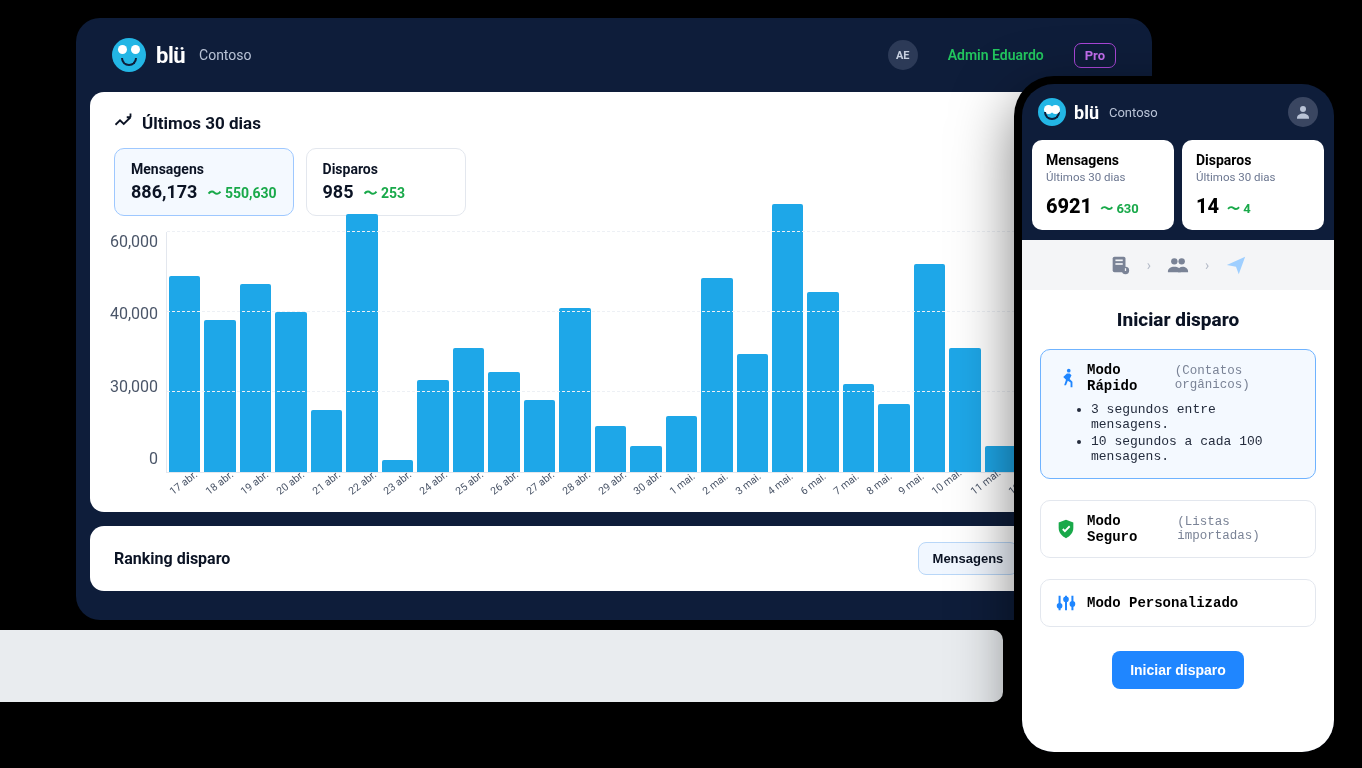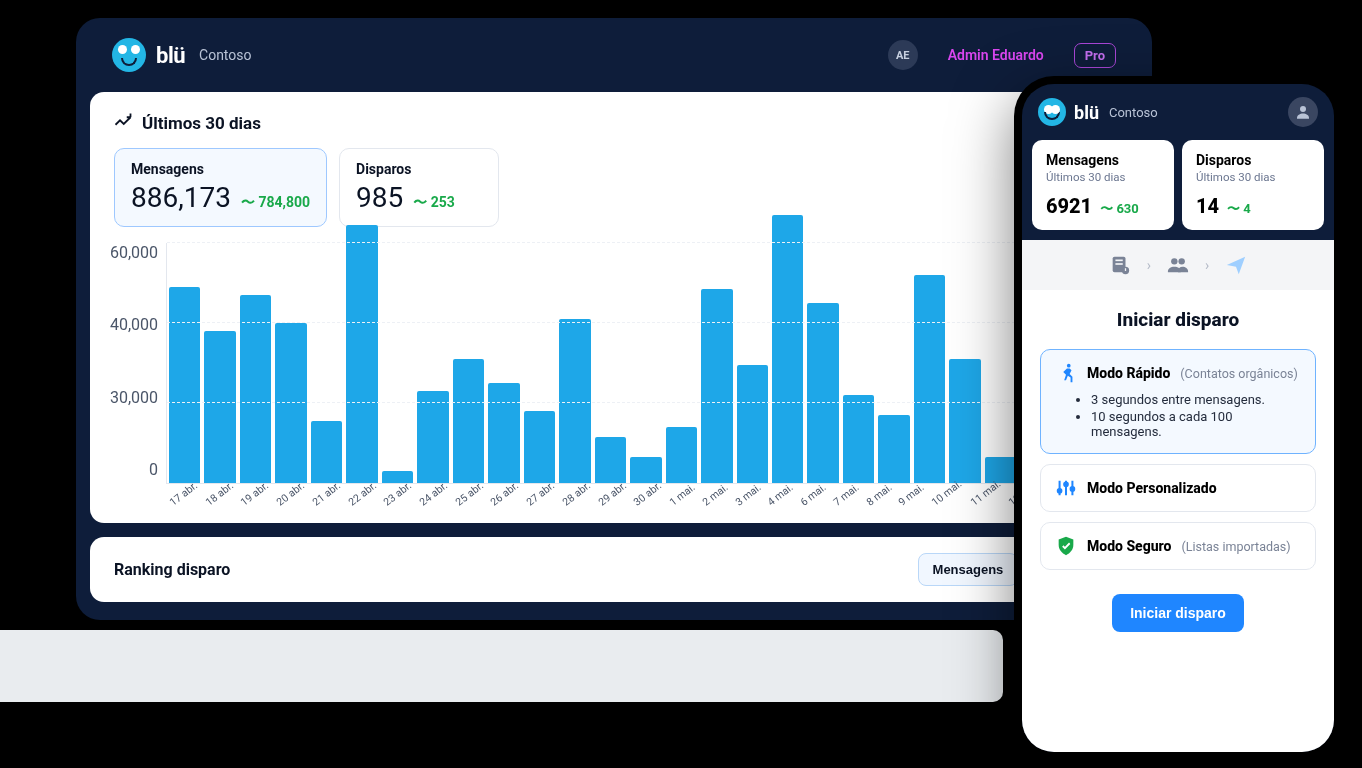--- a/index.html
+++ b/index.html
@@ -29,41 +29,41 @@
   }
   .logo-eyes::before, .logo-eyes::after{
     content:""; position:absolute; top:7px; width:9px; height:9px; border-radius:50%; background:#fff;
   }
   .logo-eyes::before{ left:6px; } .logo-eyes::after{ right:6px; }
   .logo-mouth { position:absolute; bottom:6px; left:50%; transform:translateX(-50%); width:16px; height:8px; border:2px solid #0e1d3a; border-top:none; border-radius:0 0 12px 12px; }
   .logo-text { font-weight:700; font-size:22px; letter-spacing:-0.5px; }
   .org-name { color:#b9c3d6; font-size:14px; margin-left:14px; }
   .d-header-right { margin-left:auto; display:flex; align-items:center; gap:30px; }
   .avatar-chip { width:30px; height:30px; border-radius:50%; background:#2c3a57; color:#c7d0e0; font-size:11px; font-weight:700; display:flex; align-items:center; justify-content:center; }
-  .user-name { color:#d946ef; font-size:14px; font-weight:600; }
+  .user-name { color:#22c55e; font-size:14px; font-weight:600; }
   .pro-badge { border:1.5px solid #a846d6; color:#c56ff0; font-weight:700; font-size:13px; padding:4px 10px; border-radius:7px; }
   
   .d-body { padding: 0 0 0 0; }
   .card {
     background:#fff; border-radius:14px; margin:0 14px 14px 14px;
     padding: 20px 24px;
     color:#0b1324;
   }
   .card-title-row { display:flex; align-items:center; gap:10px; margin-bottom:14px; }
   .card-title { font-size:17px; font-weight:700; }
   .trend-icon { font-size:16px; }
   
   .stat-cards { display:flex; gap:12px; margin-bottom:16px; }
   .stat-card {
     border:1.5px solid #e3e7ee; border-radius:10px; padding:12px 16px; min-width:160px;
   }
   .stat-card.selected { border-color:#9ec8ff; background:#f4f9ff; }
   .stat-label { font-size:14px; font-weight:700; color:#0b1324; }
   .stat-value-row { display:flex; align-items:baseline; gap:10px; margin-top:4px; }
-  .stat-value { font-size:28px; font-weight:400; }
+  .stat-value { font-size:18px; font-weight:700; }
   .stat-delta { color:#19a94a; font-weight:700; font-size:14px; }
   .delta-arrow { color:#19a94a; }
   
   
   .chart-wrap { display:flex; height:260px; }
   .y-axis { width:52px; display:flex; flex-direction:column; justify-content:space-between; align-items:flex-end; padding-right:8px; padding-bottom:24px; font-size:16px; color:#4a5568;gap:44px; }
   .bars-area { flex:1; display:flex; flex-direction:column; }
   .bars { flex:1; display:flex; align-items:flex-end; gap:4px; border-left:1px solid #e3e7ee; border-bottom:1px solid #e3e7ee; padding:0 2px; position:relative; }
   .bars .grid { position:absolute; left:0; right:0; border-top:1px dashed #edf0f5; }
   .bar { flex:1; background:#1ea7e8; border-radius:2px 2px 0 0; min-width:16px; }
@@ -107,21 +107,21 @@
   .m-content { flex:1; background:#fff; border-radius:0; padding:0; overflow:hidden; }
   .m-steps { background:#f4f5f7; display:flex; align-items:center; justify-content:center; gap:14px; padding:14px 0; color:#7a8396; }
   .m-step { width:26px; height:22px; display:flex; align-items:center; justify-content:center; }
   .chev { color:#b3bac7; font-size:14px; }
   
   .m-main { padding:18px 18px 12px; }
   .m-title { text-align:center; font-size:19px; font-weight:800; color:#0b1324; }
   .m-sub-row { display:flex; justify-content:center; gap:18px; margin-top:10px; color:#242c3d; font-size:13.5px; font-weight:600; }
   .m-sub-item { display:flex; align-items:center; gap:6px; }
   
-  .m-options { margin-top:18px; display:flex; flex-direction:column; gap:10px; }
+  .m-options { margin-top:18px; display:flex; flex-direction:column; gap:21px;font-family:Liberation Mono, monospace; }
   .m-opt { border:1.5px solid #e3e7ee; border-radius:10px; padding:12px 14px; }
   .m-opt.selected { border-color:#6fb3ff; background:#f4f9ff; }
   .m-opt-head { display:flex; align-items:center; gap:10px; }
   .m-opt-icon { width:22px; height:22px; display:flex; align-items:center; justify-content:center; }
   .m-opt-title { font-weight:800; font-size:14px; }
   .m-opt-hint { color:#7a8396; font-size:12.5px; }
   .m-opt-body { margin:8px 0 0 32px; color:#242c3d; font-size:13px; }
   .m-opt-body li { margin:2px 4px; }
   
   .m-cta-row { display:flex; justify-content:center; margin-top:24px; }
@@ -161,21 +161,21 @@
             </svg>
         </span>
         <span class="card-title">Últimos 30 dias</span>
       </div>
 
       <div class="stat-cards">
         <div class="stat-card selected">
           <div class="stat-label">Mensagens</div>
           <div class="stat-value-row">
             <span class="stat-value">886,173</span>
-            <span class="stat-delta"><span class="delta-arrow">〜</span> <span>784,800</span></span>
+            <span class="stat-delta"><span class="delta-arrow">〜</span> <span>550,630</span></span>
           </div>
         </div>
         <div class="stat-card">
           <div class="stat-label">Disparos</div>
           <div class="stat-value-row">
             <span class="stat-value">985</span>
             <span class="stat-delta"><span class="delta-arrow">〜</span> <span>253</span></span>
           </div>
         </div>
       </div>
@@ -344,42 +344,42 @@
               <span class="m-opt-hint">(Contatos orgânicos)</span>
             </div>
             <ul class="m-opt-body">
               <li>3 segundos entre mensagens.</li>
               <li>10 segundos a cada 100 mensagens.</li>
             </ul>
           </div>
           <div class="m-opt">
             <div class="m-opt-head">
               <span class="m-opt-icon">
+                <svg viewBox="0 0 24 24" width="22" height="22" fill="#19a94a">
+                    <path d="M12 2l8 3v6c0 5-3.5 9-8 11-4.5-2-8-6-8-11V5z"></path>
+                    <path d="M8.5 12l2.3 2.3L16 9" stroke="#fff" stroke-width="2" fill="none"></path>
+                  </svg>
+              </span>
+              <span class="m-opt-title">Modo Seguro</span>
+              <span class="m-opt-hint">(Listas importadas)</span>
+            </div>
+          </div>
+          <div class="m-opt">
+            <div class="m-opt-head">
+              <span class="m-opt-icon">
                 <svg viewBox="0 0 24 24" width="22" height="22" fill="none" stroke="#1f86ff" stroke-width="2.2">
                     <path d="M5 4v16M12 4v16M19 4v16"></path>
                     <circle cx="5" cy="15" r="2" fill="#1f86ff"></circle>
                     <circle cx="12" cy="8" r="2" fill="#1f86ff"></circle>
                     <circle cx="19" cy="13" r="2" fill="#1f86ff"></circle>
                   </svg>
               </span>
               <span class="m-opt-title">Modo Personalizado</span>
             </div>
           </div>
-          <div class="m-opt">
-            <div class="m-opt-head">
-              <span class="m-opt-icon">
-                <svg viewBox="0 0 24 24" width="22" height="22" fill="#19a94a">
-                    <path d="M12 2l8 3v6c0 5-3.5 9-8 11-4.5-2-8-6-8-11V5z"></path>
-                    <path d="M8.5 12l2.3 2.3L16 9" stroke="#fff" stroke-width="2" fill="none"></path>
-                  </svg>
-              </span>
-              <span class="m-opt-title">Modo Seguro</span>
-              <span class="m-opt-hint">(Listas importadas)</span>
-            </div>
-          </div>
         </div>
 
         <div class="m-cta-row">
           <button class="m-cta">Iniciar disparo</button>
         </div>
       </div>
     </div>
   </div>
 </div>
 

